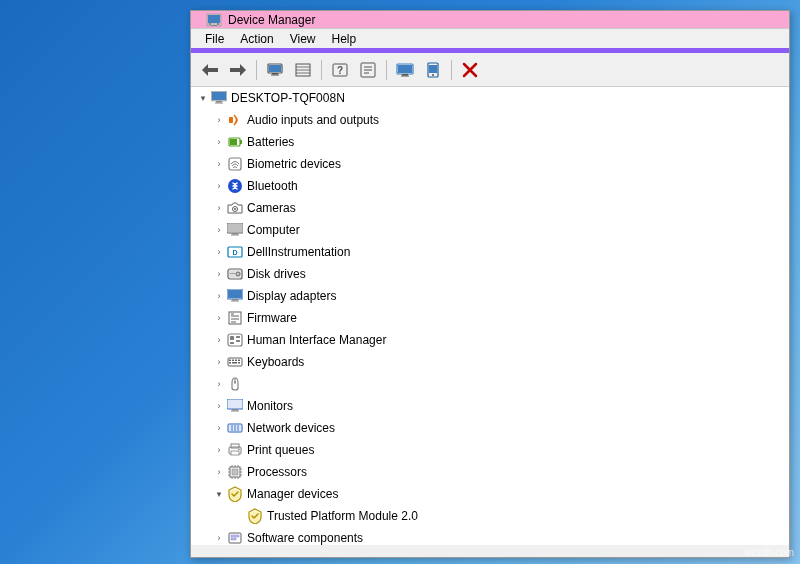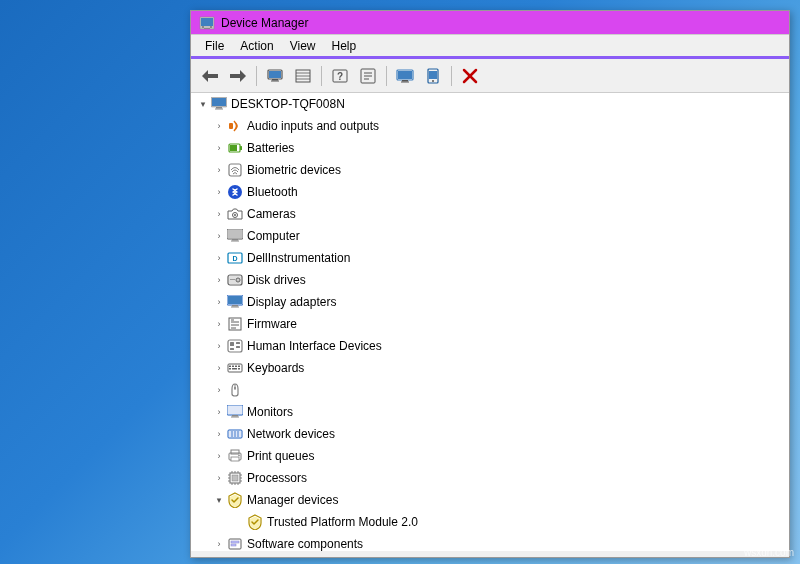--- a/index.html
+++ b/index.html
@@ -19,45 +19,45 @@
       width: 600px;
       height: 548px;
       background: #f0f0f0;
       border: 1px solid #999;
       box-shadow: 2px 2px 8px rgba(0,0,0,0.3);
     }
 
     .title-bar {
       display: flex;
       align-items: center;
-      background: #d946ef;
+      background: #f9a8d4;
       border-bottom: 1px solid #ccc;
-      padding: 6px 8px;
-      height: 24px;
+      padding: 6px 15px;
+      height: 18px;
     }
 
     .title-bar-icon {
       width: 16px;
       height: 16px;
       margin-right: 6px;
       flex-shrink: 0;
     }
 
     .title-text {
       font-size: 12px;
       color: #000;
       flex: 1;
     }
 
     .menu-bar {
       display: flex;
       align-items: center;
       padding: 2px 8px;
       background: #f0f0f0;
-      border-bottom: 3px solid #8b5cf6;
+      border-bottom: 5px solid #8b5cf6;
       height: 24px;
       gap: 4px;
     }
 
     .menu-item {
       font-size: 12px;
       color: #000;
       padding: 2px 6px;
       cursor: pointer;
     }
@@ -402,21 +402,21 @@
       <div class="expander">›</div>
       <div class="item-icon">
         <svg width="16" height="16" viewBox="0 0 16 16">
           <rect x="1" y="2" width="14" height="12" rx="2" fill="none" stroke="#808080" stroke-width="1.2"></rect>
           <rect x="3" y="4" width="4" height="4" rx="0.5" fill="#808080"></rect>
           <rect x="9" y="4" width="4" height="2" rx="0.5" fill="#808080"></rect>
           <rect x="9" y="8" width="4" height="2" rx="0.5" fill="#808080"></rect>
           <rect x="3" y="10" width="4" height="2" rx="0.5" fill="#808080"></rect>
         </svg>
       </div>
-      <span class="item-label">Human Interface Devices</span>
+      <span class="item-label">Human Interface Manager</span>
     </div>
 
     <div class="tree-item indent1">
       <div class="expander">›</div>
       <div class="item-icon">
         <svg width="16" height="16" viewBox="0 0 16 16">
           <rect x="1" y="4" width="14" height="8" rx="1" fill="none" stroke="#606060" stroke-width="1"></rect>
           <rect x="2" y="5.5" width="2" height="1.5" rx="0.3" fill="#606060"></rect>
           <rect x="5" y="5.5" width="2" height="1.5" rx="0.3" fill="#606060"></rect>
           <rect x="8" y="5.5" width="2" height="1.5" rx="0.3" fill="#606060"></rect>

